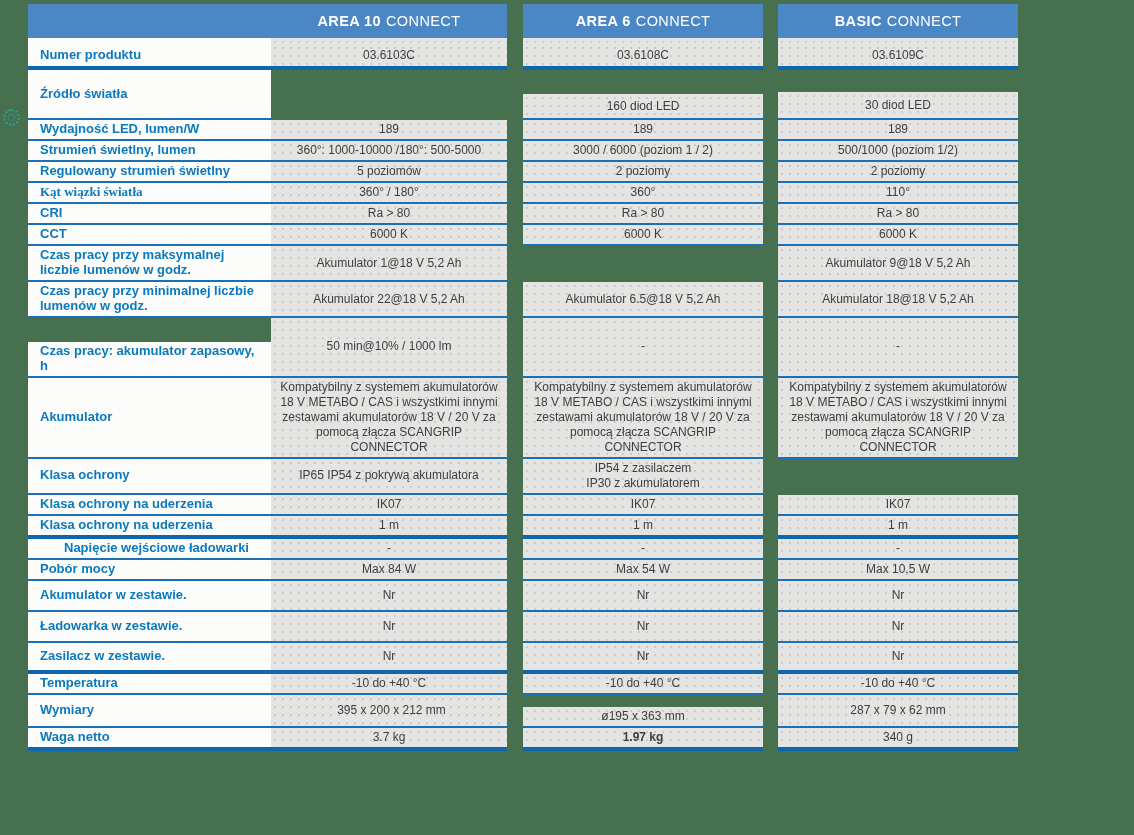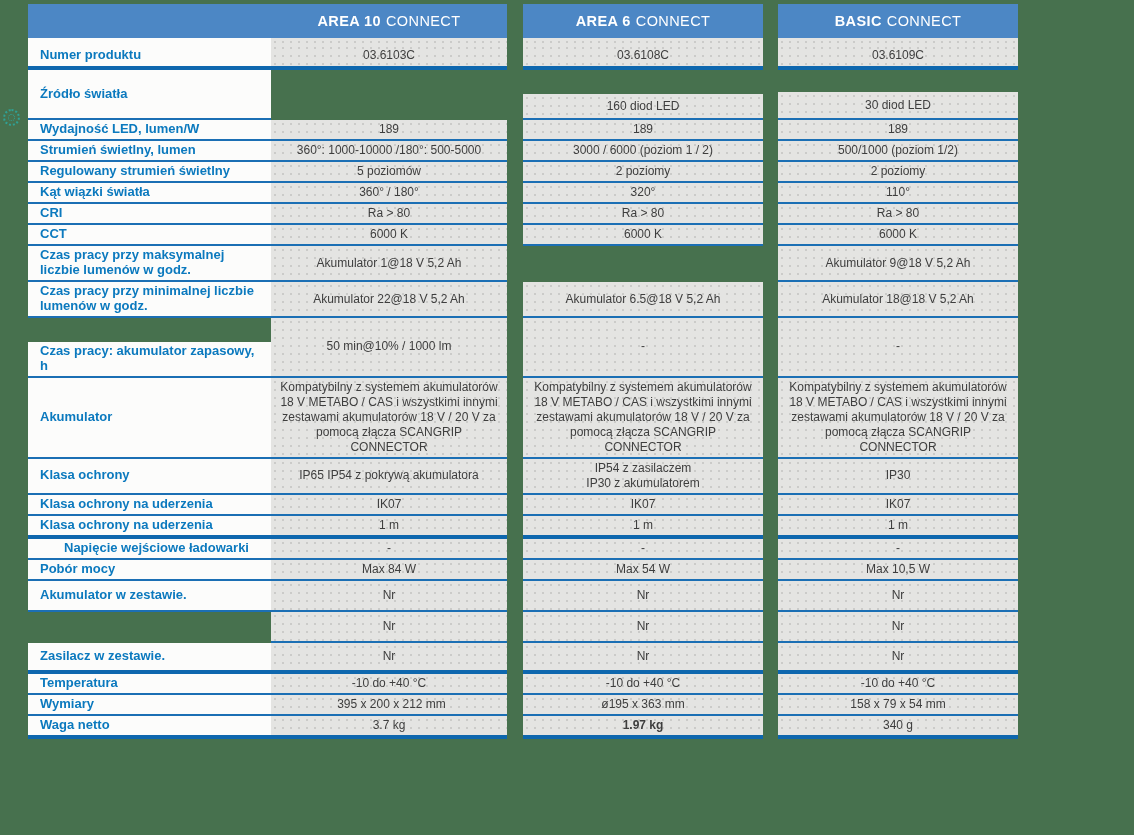--- a/index.html
+++ b/index.html
@@ -132,23 +132,23 @@
       <div class="cell value v2" style="min-height: 20px;">189</div>
       <div class="cell value v3" style="min-height: 20px;">189</div>
       <div class="cell label" style="min-height: 20px;">Strumień świetlny, lumen</div>
       <div class="cell value v1" style="min-height: 20px;">360°: 1000-10000 /180°: 500-5000</div>
       <div class="cell value v2" style="min-height: 20px;">3000 / 6000 (poziom 1 / 2)</div>
       <div class="cell value v3" style="min-height: 20px;">500/1000 (poziom 1/2)</div>
       <div class="cell label" style="min-height: 20px;">Regulowany strumień świetlny</div>
       <div class="cell value v1" style="min-height: 20px;">5 poziomów</div>
       <div class="cell value v2" style="min-height: 20px;">2 poziomy</div>
       <div class="cell value v3" style="min-height: 20px;">2 poziomy</div>
-      <div class="cell label" style="min-height: 20px;">Kąt wiązki światła</div>
+      <div class="cell label" style="min-height: 20px; font-family: Liberation Serif, serif;">Kąt wiązki światła</div>
       <div class="cell value v1" style="min-height: 20px;">360° / 180°</div>
-      <div class="cell value v2" style="min-height: 20px;">320°</div>
+      <div class="cell value v2" style="min-height: 20px;">360°</div>
       <div class="cell value v3" style="min-height: 20px;">110°</div>
       <div class="cell label" style="min-height: 20px;">CRI</div>
       <div class="cell value v1" style="min-height: 20px;">Ra &gt; 80</div>
       <div class="cell value v2" style="min-height: 20px;">Ra &gt; 80</div>
       <div class="cell value v3" style="min-height: 20px;">Ra &gt; 80</div>
       <div class="cell label" style="min-height: 20px;">CCT</div>
       <div class="cell value v1" style="min-height: 20px;">6000 K</div>
       <div class="cell value v2" style="min-height: 20px;">6000 K</div>
       <div class="cell value v3" style="min-height: 20px;">6000 K</div>
       <div class="cell label" style="min-height: 36px;">Czas pracy przy maksymalnej liczbie lumenów w godz.</div>
@@ -163,54 +163,54 @@
       <div class="cell value v2" style="min-height: 26px;">-</div>
       <div class="cell value v3" style="min-height: 26px;">-</div>
       <div class="cell label" style="min-height: 66px;">Akumulator</div>
       <div class="cell value v1" style="min-height: 66px;">Kompatybilny z systemem akumulatorów 18 V METABO / CAS i wszystkimi innymi zestawami akumulatorów 18 V / 20 V za pomocą złącza SCANGRIP CONNECTOR</div>
       <div class="cell value v2" style="min-height: 66px;">Kompatybilny z systemem akumulatorów 18 V METABO / CAS i wszystkimi innymi zestawami akumulatorów 18 V / 20 V za pomocą złącza SCANGRIP CONNECTOR</div>
       <div class="cell value v3" style="min-height: 66px;">Kompatybilny z systemem akumulatorów 18 V METABO / CAS i wszystkimi innymi zestawami akumulatorów 18 V / 20 V za pomocą złącza SCANGRIP CONNECTOR</div>
       <div class="cell label" style="min-height: 34px;">Klasa ochrony</div>
       <div class="cell value v1" style="min-height: 34px;">IP65 IP54 z pokrywą akumulatora</div>
       <div class="cell value v2" style="min-height: 34px;">IP54 z zasilaczem
 IP30 z akumulatorem</div>
-      <div class="cell value v3" style="min-height: 34px;">IP30</div>
       <div class="cell label" style="min-height: 20px;">Klasa ochrony na uderzenia</div>
       <div class="cell value v1" style="min-height: 20px;">IK07</div>
       <div class="cell value v2" style="min-height: 20px;">IK07</div>
       <div class="cell value v3" style="min-height: 20px;">IK07</div>
       <div class="cell label strong" style="min-height: 20px;">Klasa ochrony na uderzenia</div>
       <div class="cell value v1 strong" style="min-height: 20px;">1 m</div>
       <div class="cell value v2 strong" style="min-height: 20px;">1 m</div>
       <div class="cell value v3 strong" style="min-height: 20px;">1 m</div>
       <div class="cell label" style="min-height: 20px; padding-left: 36px;">Napięcie wejściowe ładowarki</div>
       <div class="cell value v1" style="min-height: 20px;">-</div>
       <div class="cell value v2" style="min-height: 20px;">-</div>
       <div class="cell value v3" style="min-height: 20px;">-</div>
       <div class="cell label" style="min-height: 20px;">Pobór mocy</div>
       <div class="cell value v1" style="min-height: 20px;">Max 84 W</div>
       <div class="cell value v2" style="min-height: 20px;">Max 54 W</div>
       <div class="cell value v3" style="min-height: 20px;">Max 10,5 W</div>
       <div class="cell label" style="min-height: 31px;">Akumulator w zestawie.</div>
       <div class="cell value v1" style="min-height: 31px;">Nr</div>
       <div class="cell value v2" style="min-height: 31px;">Nr</div>
       <div class="cell value v3" style="min-height: 31px;">Nr</div>
+      <div class="cell label" style="min-height: 31px;">Ładowarka w zestawie.</div>
       <div class="cell value v1" style="min-height: 31px;">Nr</div>
       <div class="cell value v2" style="min-height: 31px;">Nr</div>
       <div class="cell value v3" style="min-height: 31px;">Nr</div>
       <div class="cell label strong" style="min-height: 31px;">Zasilacz w zestawie.</div>
       <div class="cell value v1 strong" style="min-height: 31px;">Nr</div>
       <div class="cell value v2 strong" style="min-height: 31px;">Nr</div>
       <div class="cell value v3 strong" style="min-height: 31px;">Nr</div>
       <div class="cell label" style="min-height: 20px;">Temperatura</div>
       <div class="cell value v1" style="min-height: 20px;">-10 do +40 °C</div>
       <div class="cell value v2" style="min-height: 20px;">-10 do +40 °C</div>
       <div class="cell value v3" style="min-height: 20px;">-10 do +40 °C</div>
       <div class="cell label" style="min-height: 20px;">Wymiary</div>
       <div class="cell value v1" style="min-height: 20px; padding-left: 13px;">395 x 200 x 212 mm</div>
-      <div class="cell value v2" style="min-height: 20px;">ø195 x 363 mm</div>
-      <div class="cell value v3" style="min-height: 20px;">158 x 79 x 54 mm</div>
+      <div class="cell value v2" style="min-height: 20px; margin-top: 12px;">ø195 x 363 mm</div>
+      <div class="cell value v3" style="min-height: 20px;">287 x 79 x 62 mm</div>
       <div class="cell label last" style="min-height: 20px;">Waga netto</div>
       <div class="cell value v1 last" style="min-height: 20px;">3.7 kg</div>
       <div class="cell value v2 last" style="min-height: 20px; font-weight: bold;">1.97 kg</div>
       <div class="cell value v3 last" style="min-height: 20px;">340 g</div>
     </div>
 </div>
 
 </body></html>

